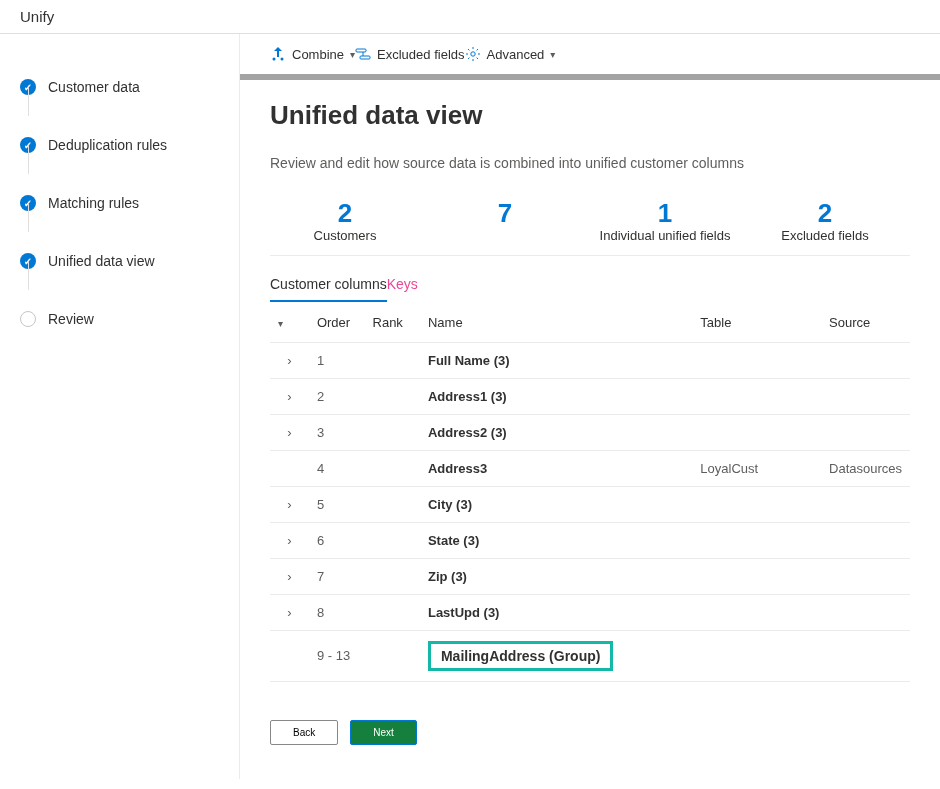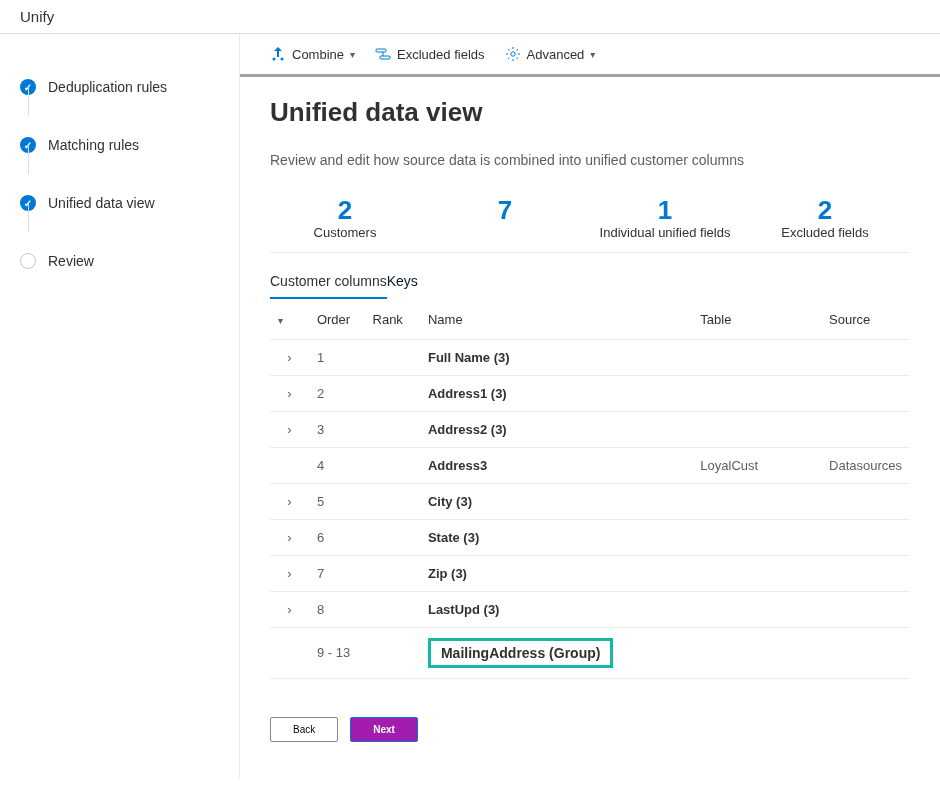--- a/index.html
+++ b/index.html
@@ -14,66 +14,70 @@
   .step-list { list-style: none; }
   .step-item { display: flex; align-items: center; position: relative; cursor: pointer; padding: 0; height: 58px; }
   .step-item::after { content: ''; position: absolute; left: 8px; top: 30px; width: 1px; height: 28px; background: #e1dfdd; }
   .step-item:last-child::after { display: none; }
   .step-bullet { width: 16px; height: 16px; border-radius: 50%; margin-right: 12px; flex-shrink: 0; display: flex; align-items: center; justify-content: center; }
   .step-bullet.done { background: #0078d4; }
   .step-bullet.done::before { content: '✓'; color: #fff; font-size: 10px; font-weight: bold; }
   .step-bullet.pending { border: 1px solid #c8c6c4; background: #fff; }
   .step-label { font-size: 14px; color: #323130; }
   
-  .toolbar { border-bottom: 3px solid #a3a3a3; padding: 12px 30px; display: flex; gap: 20px; }
+  .toolbar { border-bottom: 6px solid #a3a3a3; padding: 12px 30px; display: flex; }
   .tool-item { display: flex; align-items: center; gap: 6px; font-size: 13px; color: #323130; cursor: pointer; }
   .tool-icon { display: inline-flex; width: 16px; height: 16px; align-items: center; justify-content: center; color: #0078d4; }
   .chev-d { font-size: 10px; color: #605e5c; }
   
   .content { padding: 20px 30px 20px 30px; }
   h1.page-title { font-size: 26px; font-weight: 600; margin-bottom: 24px; }
   .subtitle { color: #605e5c; font-size: 14px; margin-bottom: 28px; }
   
   .stats { display: flex; gap: 10px; border-bottom: 1px solid #edebe9; padding-bottom: 12px; margin-bottom: 0; }
   .stat { text-align: center; width: 150px; }
   .stat-num { font-size: 26px; font-weight: 600; color: #0078d4; line-height: 1.1; }
   .stat-lbl { font-size: 13px; color: #323130; margin-top: 0; }
   
   .tabs { display: flex; margin-top: 20px; border-bottom: 1px solid transparent; }
-  .tab { font-size: 14px; padding-bottom: 8px; cursor: pointer; color: #0f172a; }
+  .tab { font-size: 14px; padding-bottom: 8px; cursor: pointer; color: #ec4899; }
   .tab.active { color: #323130; border-bottom: 2px solid #0078d4; font-weight: 400; }
   
   .table { width: 100%; border-collapse: collapse; margin-top: 0; }
   .table th { text-align: left; font-weight: 400; font-size: 13px; color: #323130; padding: 12px 8px; border-bottom: 1px solid #edebe9; }
   .table td { padding: 10px 8px; border-bottom: 1px solid #edebe9; font-size: 13px; }
   .th-expand{width:40px;text-align:center;}
   .th-order{width:56px;}
   .th-rank{width:56px;}
   .th-name{width:280px;}
   .th-table{width:132px;}
   .th-source{}
   .expand { color: #605e5c; font-size: 11px; text-align: center; cursor: pointer; }
   .name-cell { font-weight: 600; color: #323130; font-size: 14px; }
   .dim { color: #605e5c; font-size: 13px; }
   .highlight-box { display: inline-block; border: 3px solid #14b8a6; padding: 4px 10px; }
   
   .footer { padding: 18px 30px; display: flex; gap: 12px; }
   .btn { padding: 6px 22px; font-size: 10px; border-radius: 2px; cursor: pointer; border: 1px solid #8a8886; background: #fff; }
-  .btn.primary { background: #a21caf; border-color: #0078d4; color: #fff; font-weight: 700; }
+  .btn.primary { background: #15803d; border-color: #0078d4; color: #fff; font-weight: 400; }
 </style>
 </head>
 <body>
 
 <div class="header">
   <span>Unify</span>
 </div>
 
 <div class="layout">
   <div class="sidebar">
     <ul class="step-list">
+      <li class="step-item">
+        <span class="step-bullet done"></span>
+        <span class="step-label">Customer data</span>
+      </li>
       <li class="step-item">
         <span class="step-bullet done"></span>
         <span class="step-label">Deduplication rules</span>
       </li>
       <li class="step-item">
         <span class="step-bullet done"></span>
         <span class="step-label">Matching rules</span>
       </li>
       <li class="step-item">
         <span class="step-bullet done"></span>

